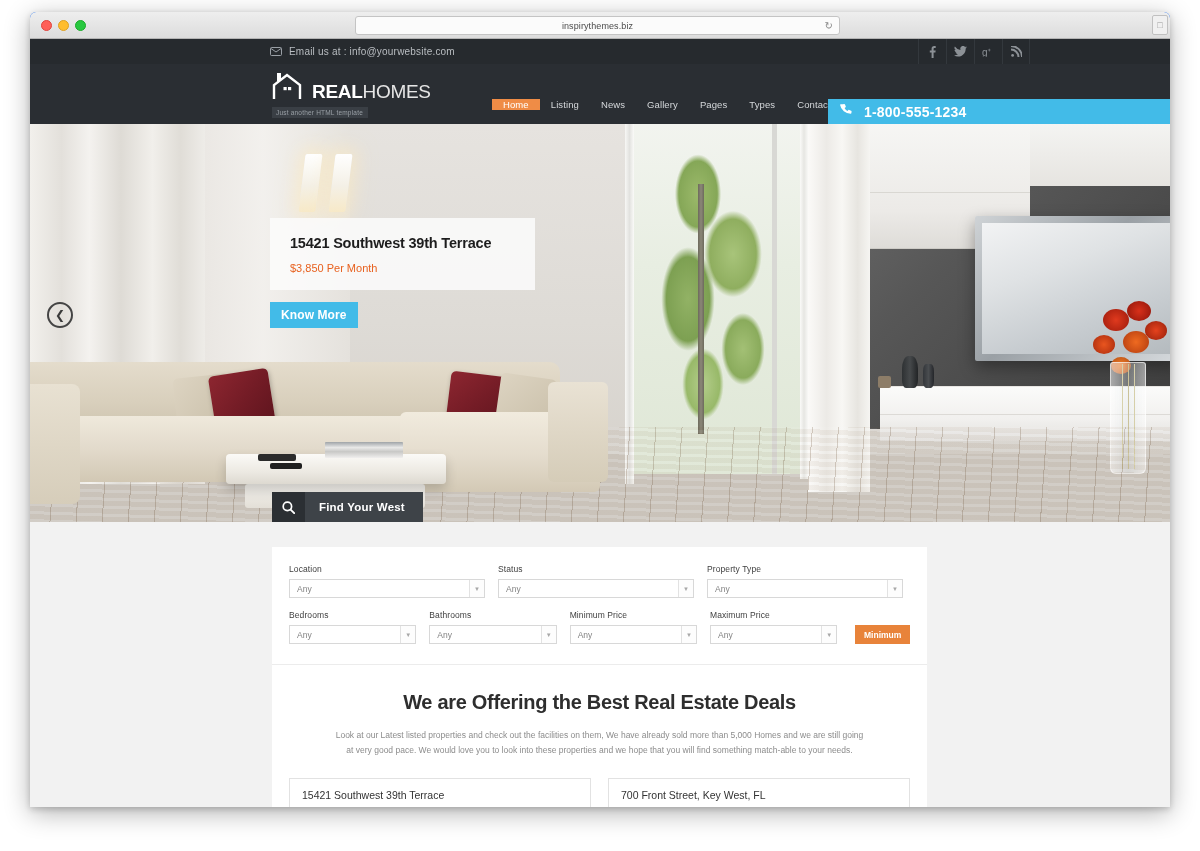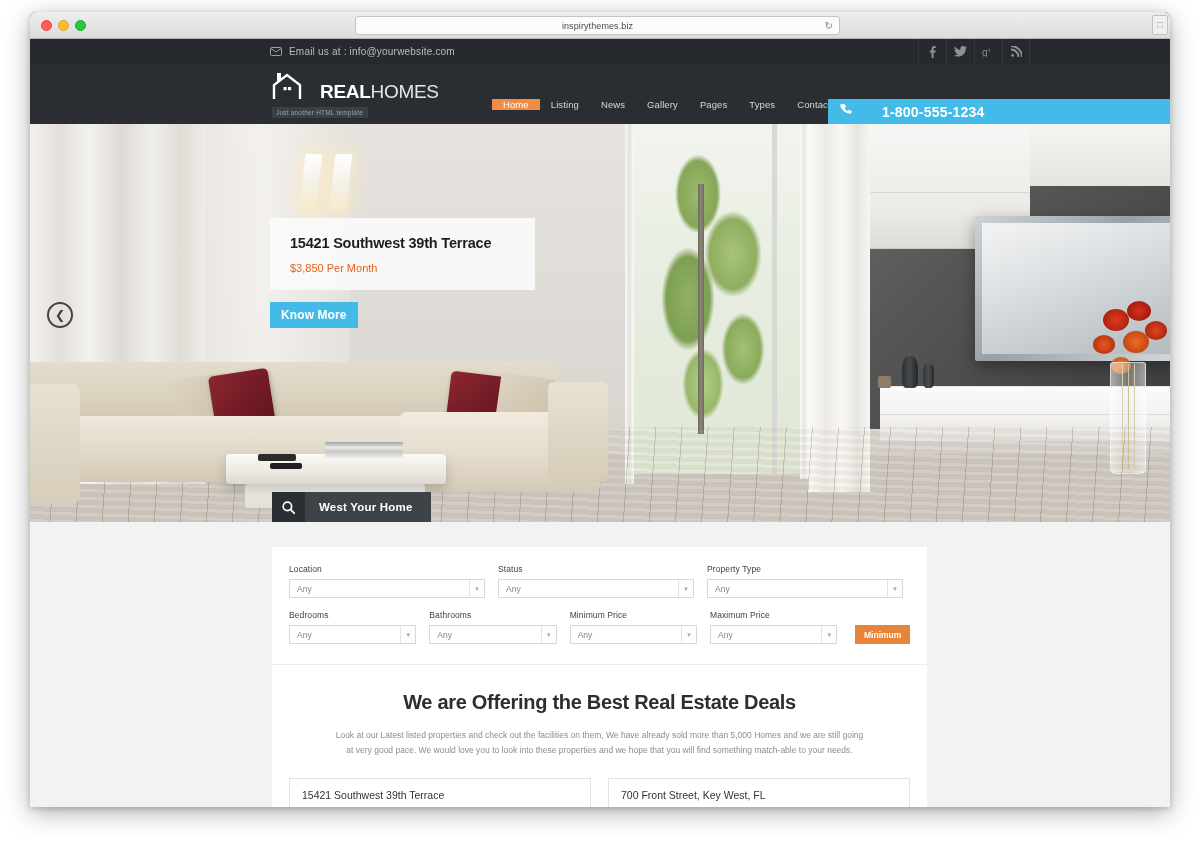--- a/index.html
+++ b/index.html
@@ -90,21 +90,21 @@
 
   
   .header {
     height:60px; background:#2a2e33;
     position:relative;
   }
   .logo {
     position:absolute; left:242px; top:8px;
     width:130px;
   }
-  .logo-row { display:flex; align-items:flex-end; gap:18px; }
+  .logo-row { display:flex; align-items:flex-end; gap:10px; }
   .house-ico { width:30px; height:28px; margin-bottom:1px; }
   .logo-text { font-size:19px; line-height:19px; letter-spacing:-0.3px; }
   .logo-text .b { color:#ffffff; font-weight:bold; }
   .logo-text .l { color:#e6e6e6; font-weight:300; }
   .tagline {
     margin-top:3px;
     background:#3a3f45;
     color:#9aa0a6;
     font-size:6.5px;
     padding:2px 5px 2px 4px;
@@ -127,21 +127,21 @@
 
   .phone-bar {
     position:absolute; right:0; bottom:0;
     height:25px;
     left:798px;
     background:#42bbe8;
     display:flex; align-items:center;
     padding-left:12px; gap:11px;
   }
   .phone-ico { font-size:12px; color:#fff; line-height:1; }
-  .phone-num { font-size:14px; font-weight:bold; color:#fff; letter-spacing:0.2px;margin-left:18px; }
+  .phone-num { font-size:14px; font-weight:bold; color:#fff; letter-spacing:0.2px; }
 
   
   .hero {
     position:relative;
     height:398px;
     overflow:hidden;
     background:#cfcac3;
   }
   .scene { position:absolute; inset:0; }
 
@@ -645,21 +645,21 @@
       </div>
       <div class="know-btn">Know More</div>
 
       <div class="find-tab">
         <div class="find-ico">
           <svg width="13" height="13" viewBox="0 0 13 13">
               <circle cx="5.4" cy="5.4" r="4.2" fill="none" stroke="#fff" stroke-width="1.7"></circle>
               <path d="M8.6 8.6 L12.2 12.2" stroke="#fff" stroke-width="1.9" stroke-linecap="round"></path>
             </svg>
         </div>
-        <div class="find-label">West Your Home</div>
+        <div class="find-label">Find Your West</div>
       </div>
     </div>
 
     <div class="container">
 
       <div class="search-panel">
         <div class="field-row r1">
           <div class="field">
             <span class="field-label">Location</span>
             <div class="select">

